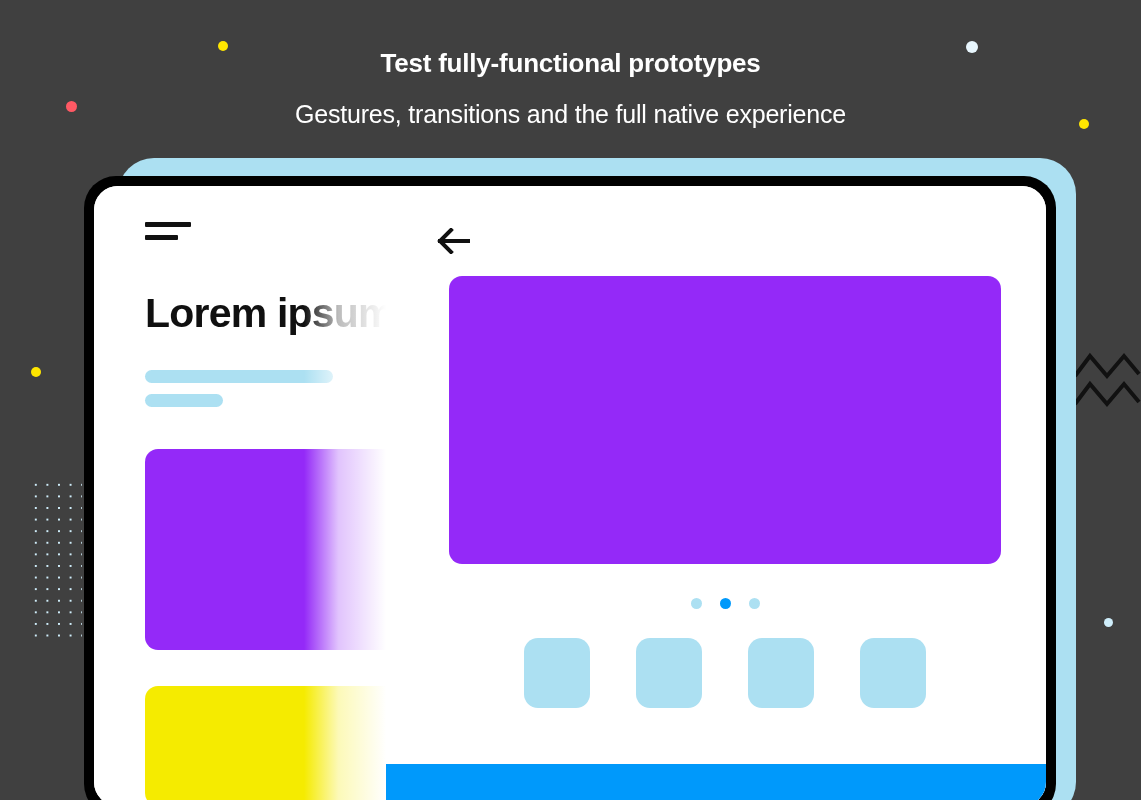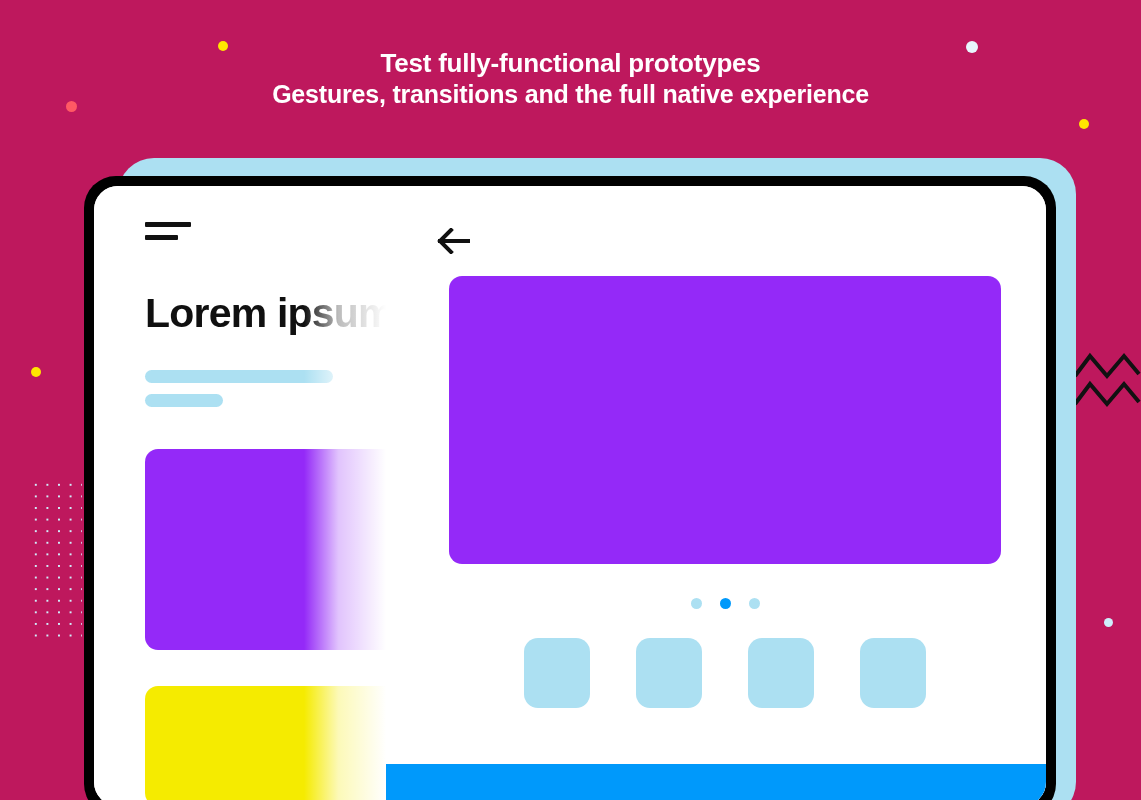--- a/index.html
+++ b/index.html
@@ -4,43 +4,43 @@
 <style>
   * { margin:0; padding:0; box-sizing:border-box; }
   html, body {
     width:1141px; height:800px;
     overflow:hidden;
     font-family:"Liberation Sans", sans-serif;
   }
   #stage {
     position:relative;
     width:1141px; height:800px;
-    background:#be185d;
+    background:#404040;
     overflow:hidden;
   }
 
   
   .headline-block {
     position:absolute; top:48px; left:0; width:1141px;
     text-align:center; z-index:6;
   }
   .headline {
     color:#ffffff;
     font-size:26px;
     font-weight:bold;
     letter-spacing:-0.2px;
     line-height:30px;
   }
   .subheadline {
     color:#ffffff;
     font-size:25px;
-    font-weight:bold;
+    font-weight:normal;
     letter-spacing:-0.2px;
     line-height:33px;
-    margin-top:0;
+    margin-top:20px;
   }
 
   
   .confetti { position:absolute; border-radius:50%; z-index:2; }
 
   
   .dot-grid {
     position:absolute;
     left:30px; top:479px;
     width:52px; height:158px;

